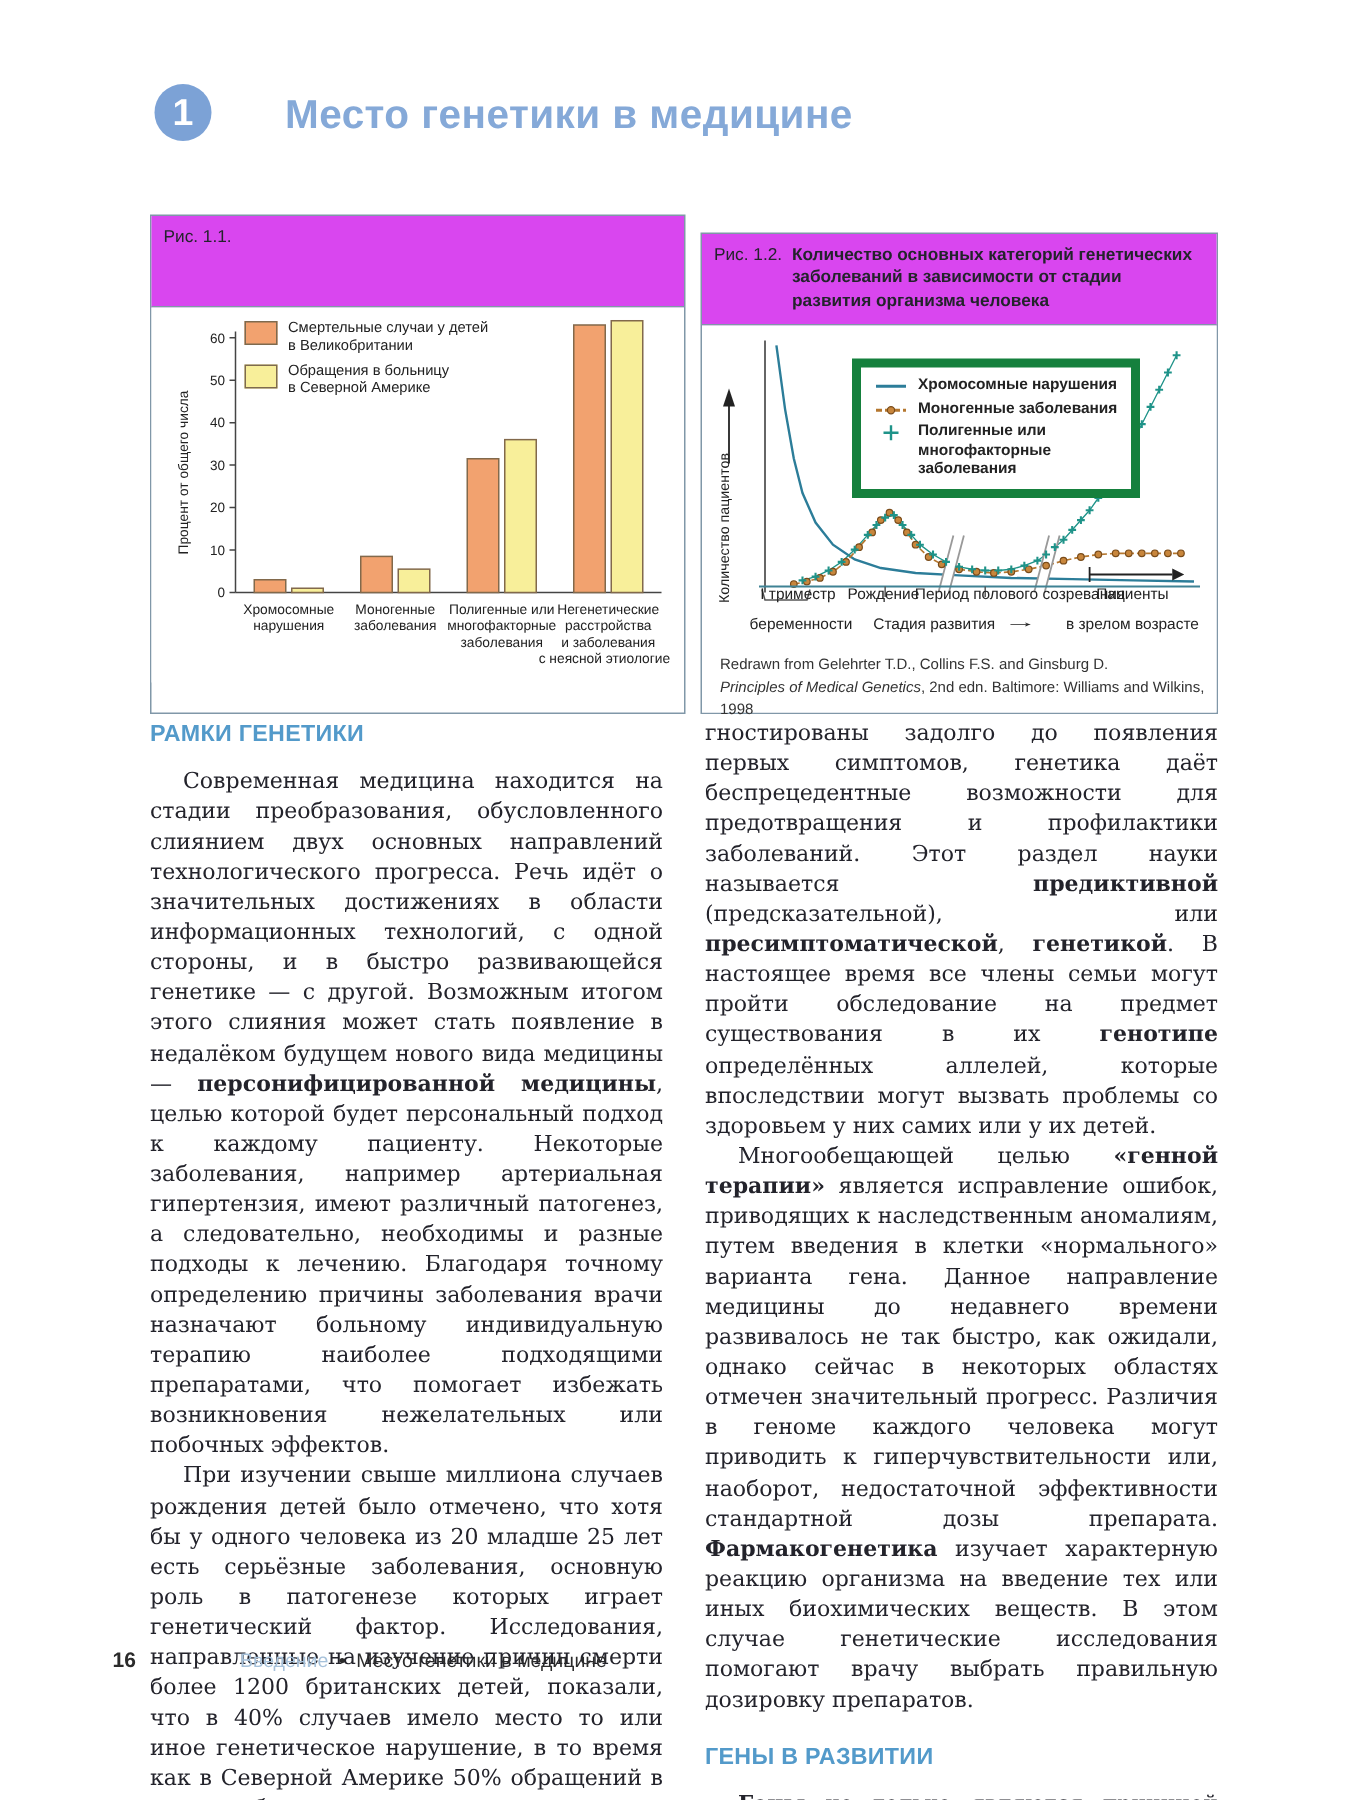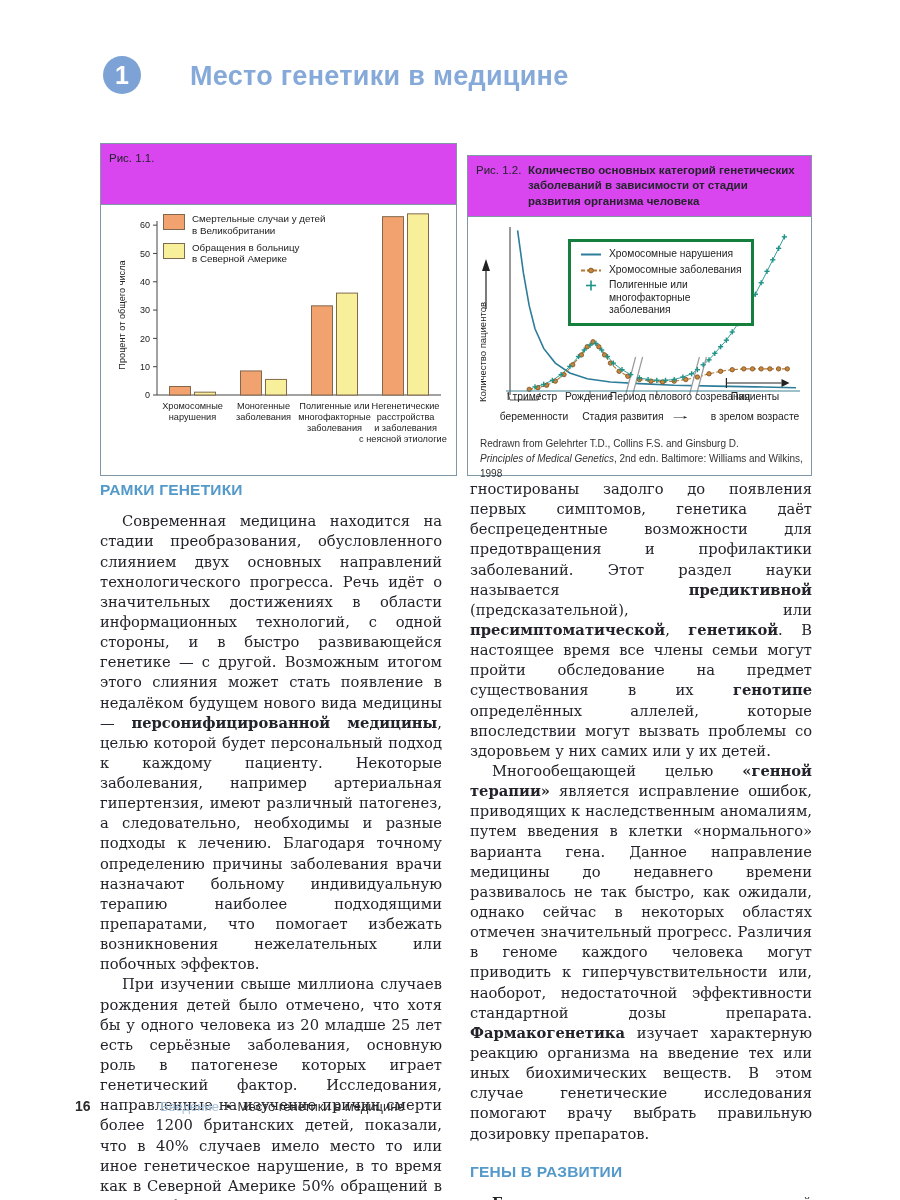--- a/index.html
+++ b/index.html
@@ -26,22 +26,22 @@
   .fig2 .fig-body{height:258px;}
   svg text{font-family:"Liberation Sans","DejaVu Sans",sans-serif;}
 
   
   .legend1{position:absolute;left:62px;top:8px;display:flex;flex-direction:column;gap:5px;}
   .legend1 .row{display:flex;gap:7px;align-items:flex-start;}
   .legend1 .sw{width:20px;height:14px;border:1px solid #7e6a4e;flex:none;margin-top:1px;}
   .legend1 .lab{font-size:9.8px;line-height:1.2;color:#222;}
 
   
-  .legend2{position:absolute;left:100px;top:22px;border:3px solid #15803d;background:#fff;
-           padding:6px 9px;display:flex;flex-direction:column;gap:3px;}
+  .legend2{position:absolute;left:100px;top:22px;border:6px solid #15803d;background:#fff;
+           padding:6px 9px;display:flex;flex-direction:column;gap:3px;font-weight:bold;}
   .legend2 .row{display:flex;gap:5px;align-items:flex-start;}
   .legend2 .sw{flex:none;margin-top:1px;}
   .legend2 .lab{font-size:10.3px;line-height:1.22;color:#222;}
 
   .axis-label{position:absolute;font-size:10.3px;color:#222;white-space:nowrap;transform:translateX(-50%);}
   .stage-arrow{display:inline-block;transform:scaleX(2.2) translateY(-1px);margin-left:12px;}
   .credit{position:absolute;left:12px;font-size:10px;color:#333;line-height:1.45;}
 
   
   .columns{position:absolute;left:100px;top:479px;width:712px;display:flex;gap:28px;}
@@ -259,21 +259,21 @@
             <svg width="24" height="11" class="sw">
               <line x1="1" y1="5.5" x2="21" y2="5.5" stroke="#2c7d99" stroke-width="2"></line>
             </svg>
             <div class="lab">Хромосомные нарушения</div>
           </div>
           <div class="row">
             <svg width="24" height="11" class="sw">
               <line x1="1" y1="5.5" x2="21" y2="5.5" stroke="#b5772f" stroke-width="2" stroke-dasharray="4 2"></line>
               <circle cx="11" cy="5.5" r="2.4" fill="#c8863c" stroke="#7a4c1a" stroke-width="0.8"></circle>
             </svg>
-            <div class="lab">Хромосомные заболевания</div>
+            <div class="lab">Моногенные заболевания</div>
           </div>
           <div class="row">
             <svg width="24" height="11" class="sw">
               <line x1="6" y1="5.5" x2="16" y2="5.5" stroke="#1f9389" stroke-width="1.6"></line>
               <line x1="11" y1="0.5" x2="11" y2="10.5" stroke="#1f9389" stroke-width="1.6"></line>
             </svg>
             <div class="lab">Полигенные или<br>многофакторные<br>заболевания</div>
           </div>
         </div>
 

